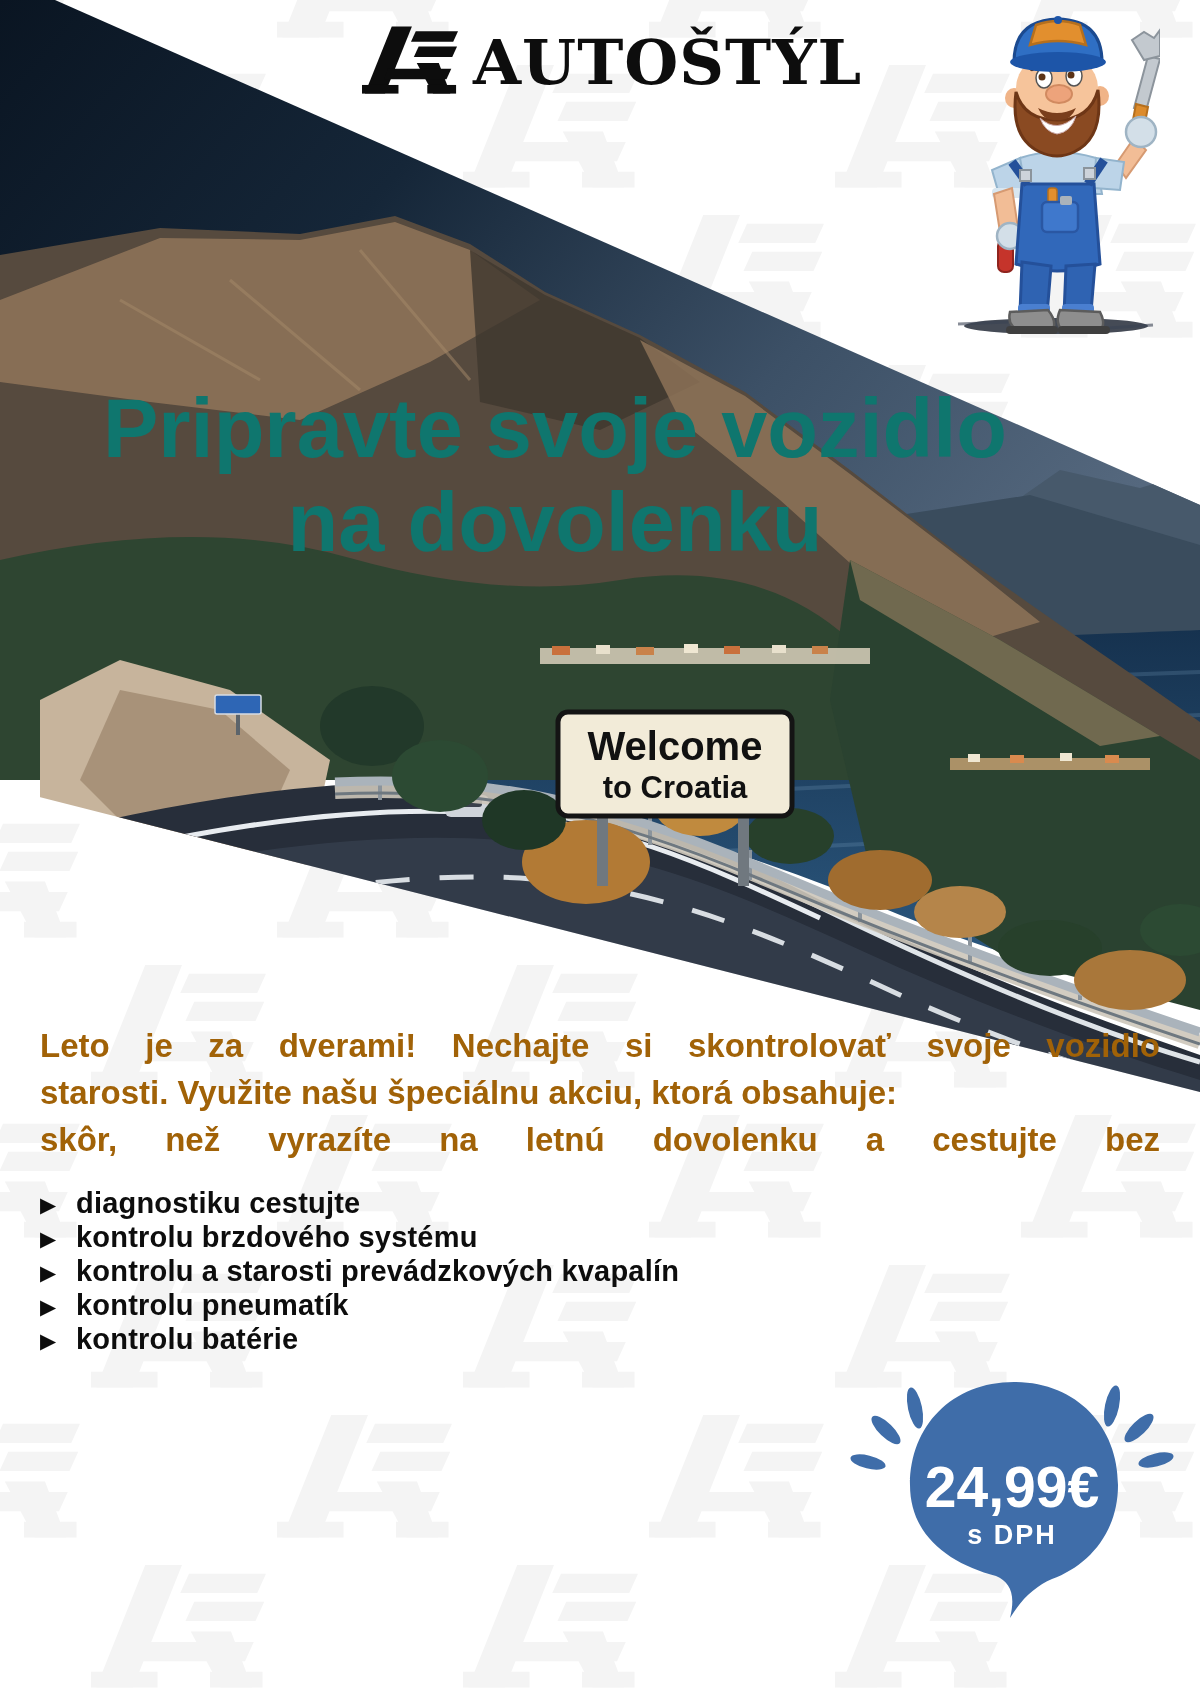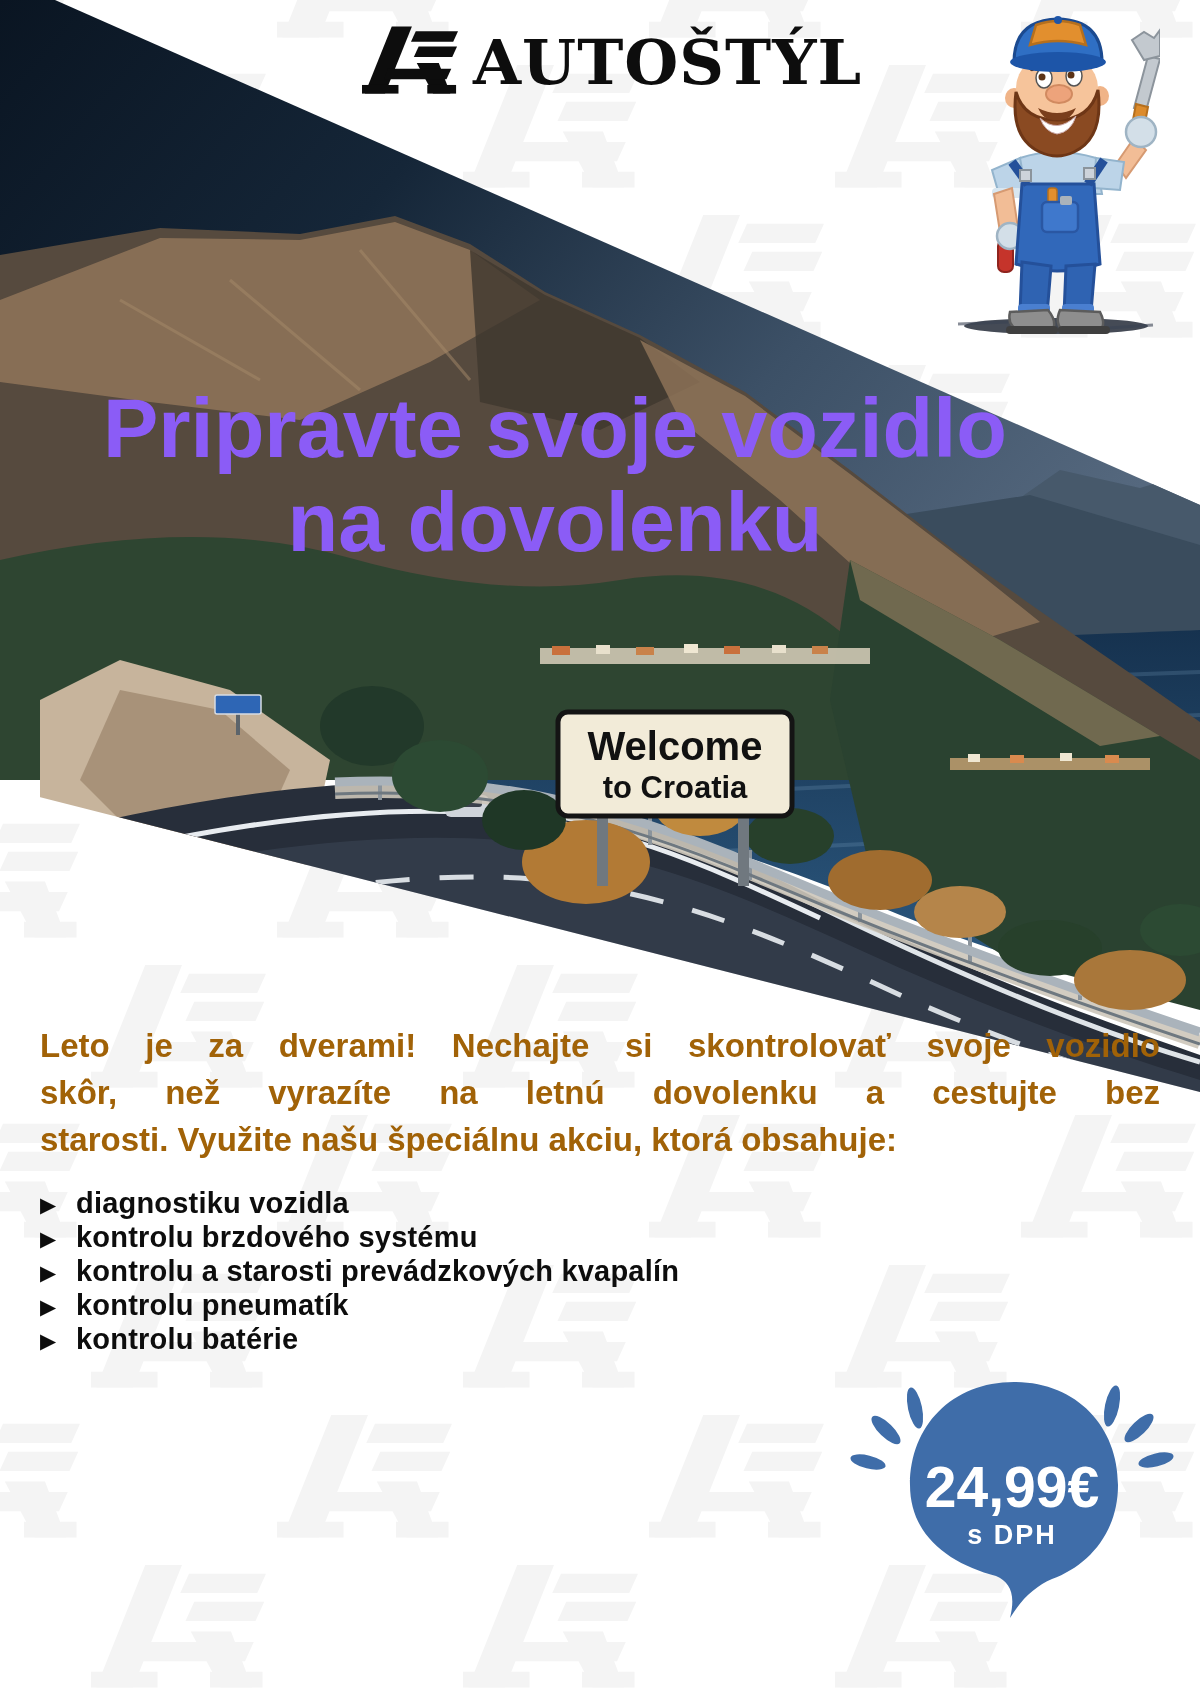--- a/index.html
+++ b/index.html
@@ -30,21 +30,21 @@
     font-weight:bold;font-size:62px;letter-spacing:1px;color:#0d0d0d;line-height:1;
     padding-top:6px;
   }
 
   
   .mechanic{position:absolute;left:948px;top:12px;z-index:3;}
 
   
   .hero-title{
     position:absolute;left:0;top:382px;width:1110px;z-index:2;
-    text-align:center;color:#8b5cf6;font-weight:bold;
+    text-align:center;color:#0f766e;font-weight:bold;
     font-size:83px;line-height:94px;letter-spacing:0px;
   }
 
   
   .intro{
     position:absolute;left:40px;top:1022px;width:1120px;z-index:2;
     font-size:33px;line-height:47px;font-weight:bold;color:#a16207;
   }
   .intro .line{width:100%;}
   .intro .just{text-align:justify;text-align-last:justify;}
@@ -304,28 +304,28 @@
     <ellipse cx="111" cy="82" rx="13" ry="9" fill="#eda37b" stroke="#d18a60" stroke-width="2"></ellipse>
 
     <path d="M66,50 Q66,8 110,7 Q154,8 154,50 Z" fill="#2f6fc4" stroke="#1b4a90" stroke-width="3"></path>
     <path d="M88,13 Q110,5 132,13 L138,33 Q110,25 82,33 Z" fill="#e28f2e" stroke="#b56f1d" stroke-width="2.5"></path>
     <ellipse cx="110" cy="50" rx="48" ry="10" fill="#1d55a8"></ellipse>
     <circle cx="110" cy="8" r="4" fill="#1d55a8"></circle>
   </svg>
 
   <div class="intro">
     <div class="line just">Leto je za dverami! Nechajte si skontrolovať svoje vozidlo</div>
+    <div class="line">starosti. Využite našu špeciálnu akciu, ktorá obsahuje:</div>
     <div class="line just">skôr, než vyrazíte na letnú dovolenku a cestujte bez</div>
-    <div class="line">starosti. Využite našu špeciálnu akciu, ktorá obsahuje:</div>
   </div>
 
   <div class="bullets">
     <div class="bullet-row">
       <span class="bullet-arrow">▶</span>
-      <span class="bullet-label">diagnostiku vozidla</span>
+      <span class="bullet-label">diagnostiku cestujte</span>
     </div>
     <div class="bullet-row">
       <span class="bullet-arrow">▶</span>
       <span class="bullet-label">kontrolu brzdového systému</span>
     </div>
     <div class="bullet-row">
       <span class="bullet-arrow">▶</span>
       <span class="bullet-label">kontrolu a starosti prevádzkových kvapalín</span>
     </div>
     <div class="bullet-row">

